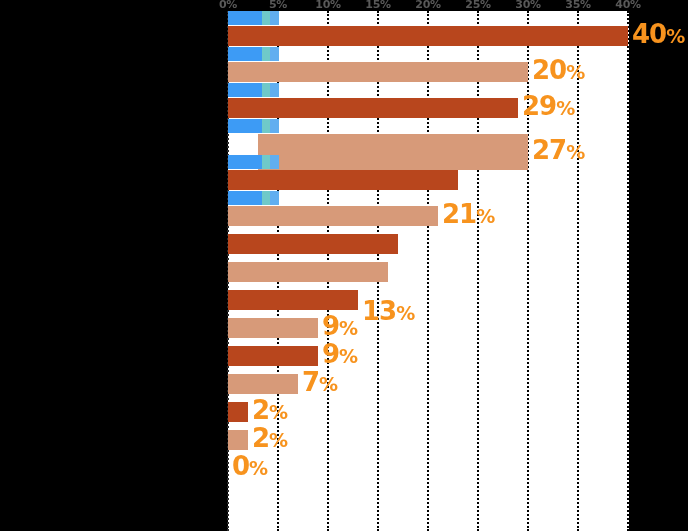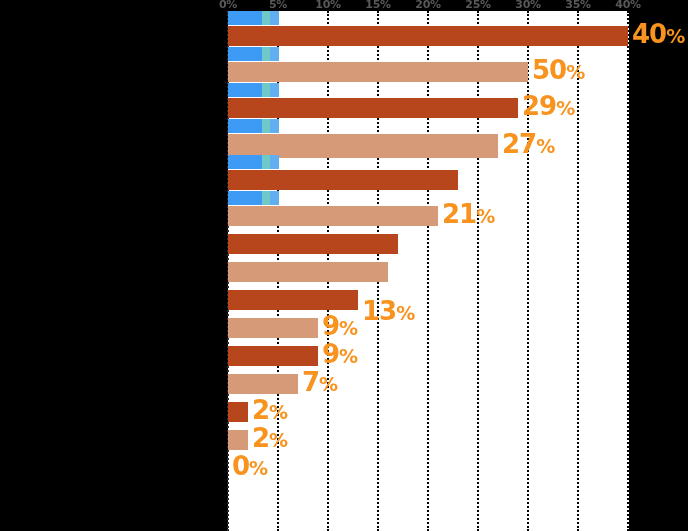--- a/index.html
+++ b/index.html
@@ -125,37 +125,37 @@
         <div class="bar" style="width: 400px; background: rgb(184, 70, 29);"></div>
         <div class="value-label" style="left: 404px;"><span>40</span><span class="pct">%</span></div>
       </div>
       <div class="row" style="top: 36px; height: 14px;">
         <div class="seg" style="left: 0px; width: 34px; background: rgb(61, 155, 245);"></div>
         <div class="seg" style="left: 34px; width: 8px; background: rgb(111, 201, 201);"></div>
         <div class="seg" style="left: 42px; width: 9px; background: rgb(97, 174, 240);"></div>
       </div>
       <div class="row" style="top: 51px; height: 20px;">
         <div class="bar" style="width: 300px; background: rgb(215, 154, 121);"></div>
-        <div class="value-label" style="left: 304px;"><span>50</span><span class="pct">%</span></div>
+        <div class="value-label" style="left: 304px;"><span>20</span><span class="pct">%</span></div>
       </div>
       <div class="row" style="top: 72px; height: 14px;">
         <div class="seg" style="left: 0px; width: 34px; background: rgb(61, 155, 245);"></div>
         <div class="seg" style="left: 34px; width: 8px; background: rgb(111, 201, 201);"></div>
         <div class="seg" style="left: 42px; width: 9px; background: rgb(97, 174, 240);"></div>
       </div>
       <div class="row" style="top: 87px; height: 20px;">
         <div class="bar" style="width: 290px; background: rgb(184, 70, 29);"></div>
         <div class="value-label" style="left: 294px;"><span>29</span><span class="pct">%</span></div>
       </div>
       <div class="row" style="top: 108px; height: 14px;">
         <div class="seg" style="left: 0px; width: 34px; background: rgb(61, 155, 245);"></div>
         <div class="seg" style="left: 34px; width: 8px; background: rgb(111, 201, 201);"></div>
         <div class="seg" style="left: 42px; width: 9px; background: rgb(97, 174, 240);"></div>
       </div>
-      <div class="row" style="top: 123px; height: 24px;">
+      <div class="row" style="top: 123px; height: 36px; margin-left: 30px;">
         <div class="bar" style="width: 270px; background: rgb(215, 154, 121);"></div>
         <div class="value-label" style="left: 274px;"><span>27</span><span class="pct">%</span></div>
       </div>
       <div class="row" style="top: 144px; height: 14px;">
         <div class="seg" style="left: 0px; width: 34px; background: rgb(61, 155, 245);"></div>
         <div class="seg" style="left: 34px; width: 8px; background: rgb(111, 201, 201);"></div>
         <div class="seg" style="left: 42px; width: 9px; background: rgb(97, 174, 240);"></div>
       </div>
       <div class="row" style="top: 159px; height: 20px;">
         <div class="bar" style="width: 230px; background: rgb(184, 70, 29);"></div>

